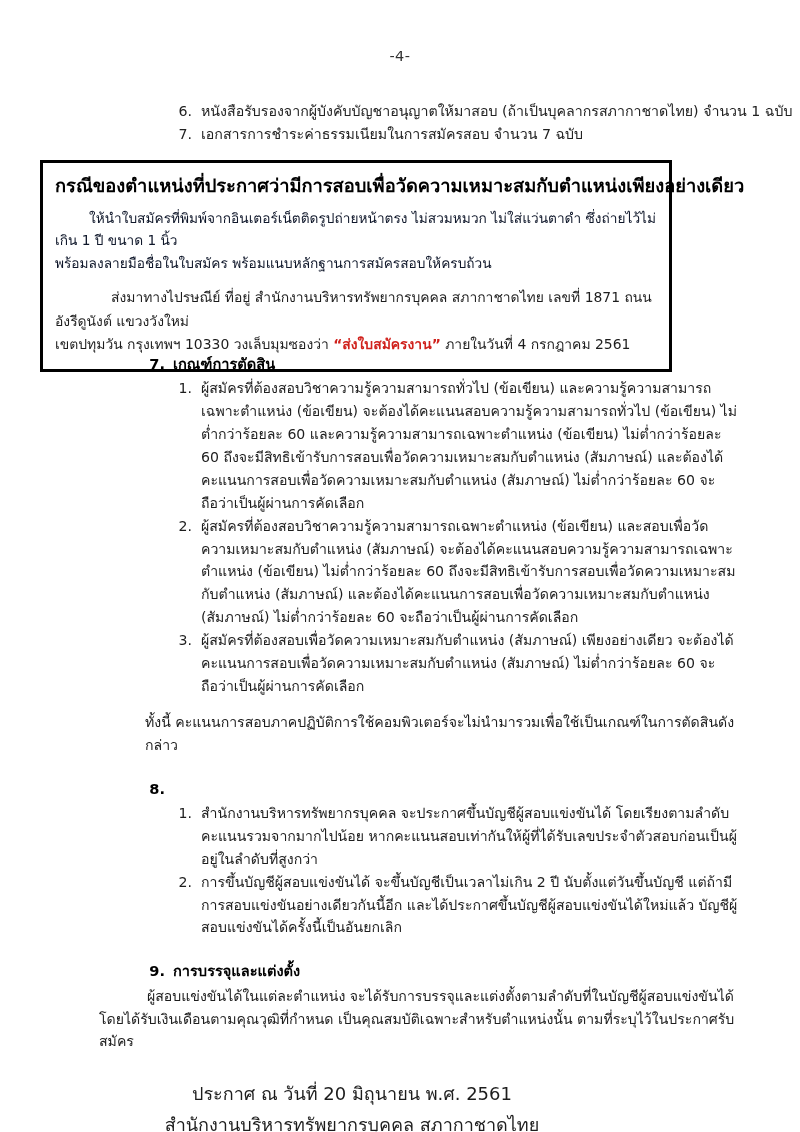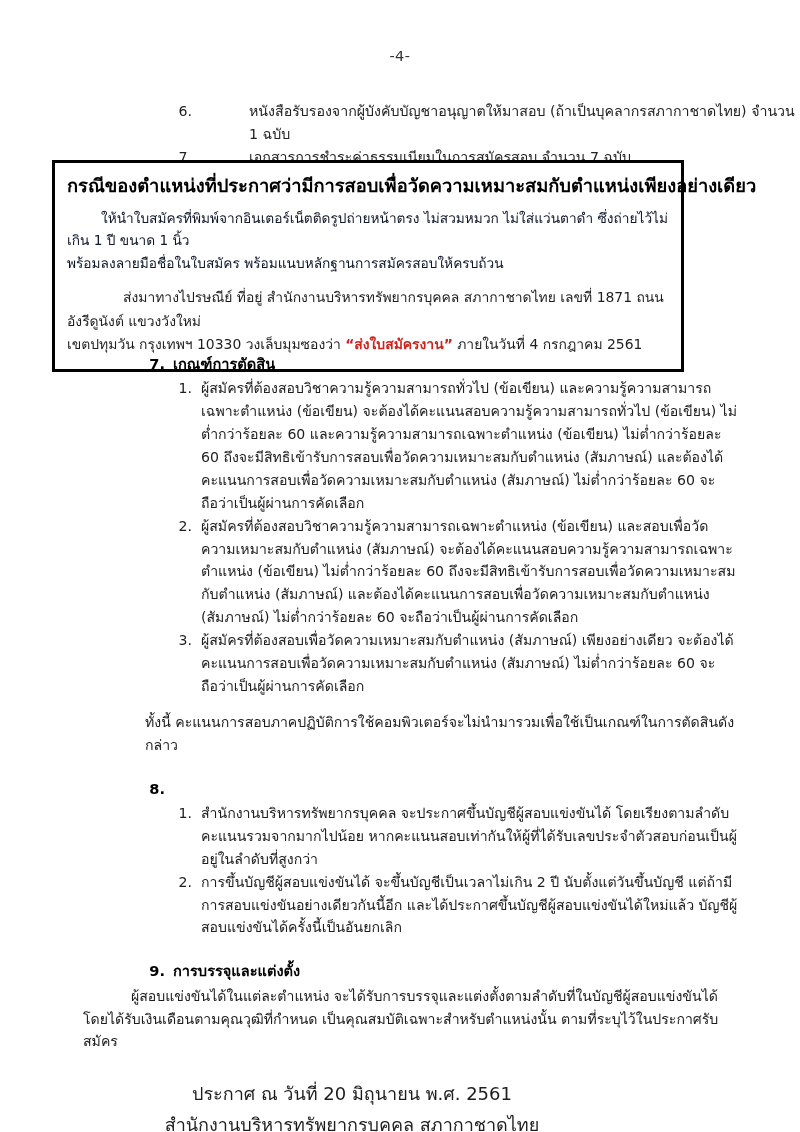--- a/index.html
+++ b/index.html
@@ -44,33 +44,32 @@
     line-height: 1.62;
     padding-left: 170px;
     color: #222;
   }
   .doc-list .num {
     width: 22px;
     flex: 0 0 22px;
     text-align: right;
     padding-right: 9px;
   }
-  .doc-list .txt { flex: 1 1 auto; margin-left: 48px; }
+  .doc-list .txt { flex: 1 1 auto; }
 
   
   .box {
     position: absolute;
     left: 40px;
     top: 160px;
     width: 632px;
     border: 3px solid #000;
     box-sizing: border-box;
     padding: 11px 12px 12px 12px;
     background: #fff;
-    margin-left: 12px;
   }
   .box-title {
     font-size: 18.3px;
     font-weight: bold;
     line-height: 1.35;
     text-align: center;
     color: #000;
     white-space: nowrap;
   }
   .box-para {
@@ -137,20 +136,21 @@
     padding-right: 39px;
     margin-top: 13px;
   }
   .plain-para {
     font-size: 14.1px;
     line-height: 1.625;
     color: #1d1d1d;
     padding-left: 83px;
     padding-right: 58px;
     margin-top: 2px;
+    margin-left: 16px;
   }
   .plain-para .indent { display: block; text-indent: 48px; }
   .spacer-md { height: 20px; }
 
   
   .sign {
     margin-top: 26px;
     padding-right: 96px;
     text-align: center;
     font-size: 18px;

